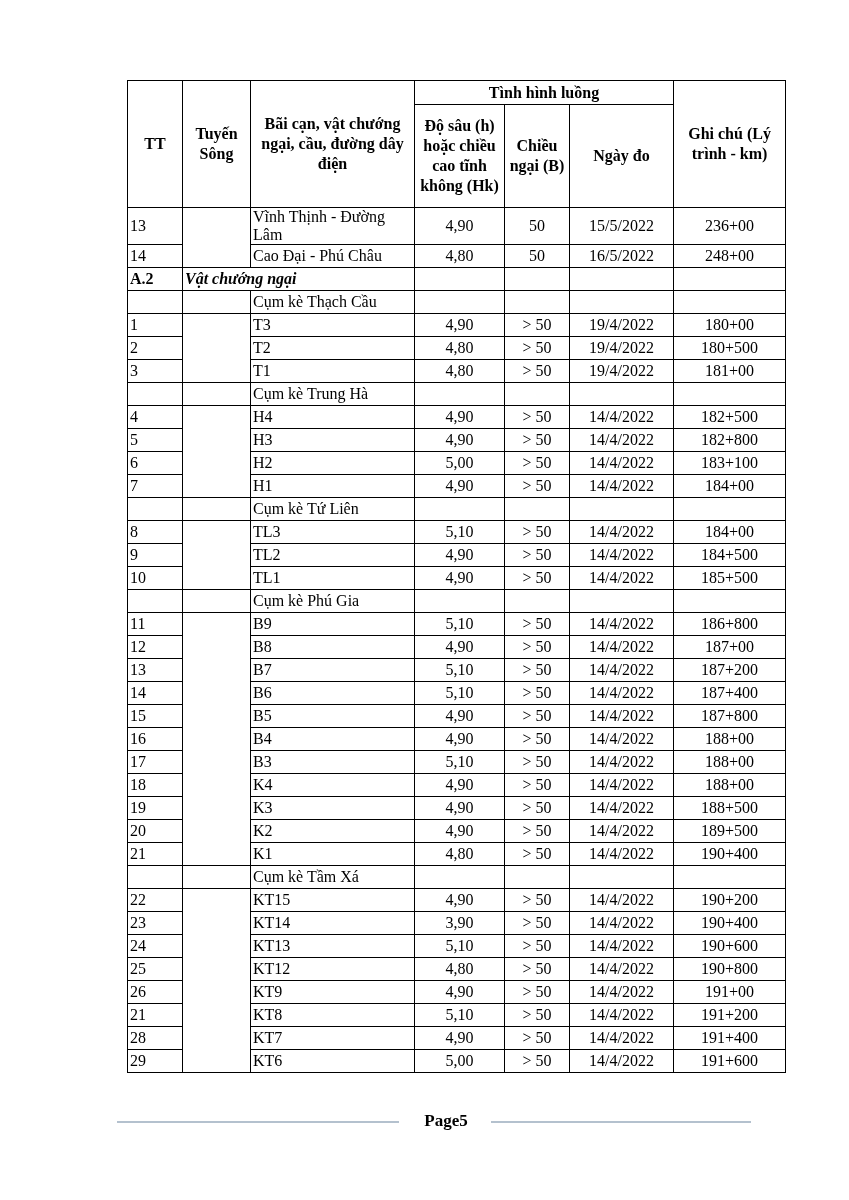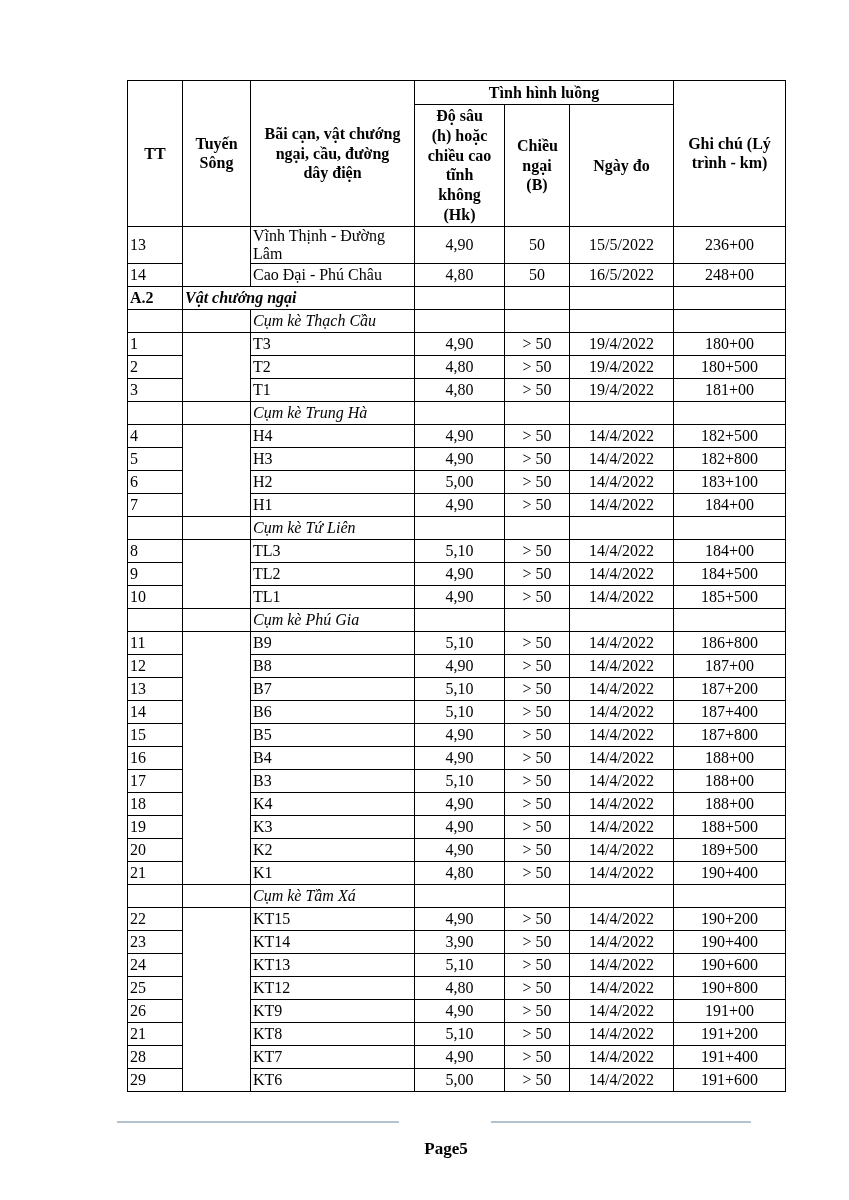--- a/index.html
+++ b/index.html
@@ -26,35 +26,35 @@
   .doc-table th, .doc-table td {
     border: 1px solid #000000;
     font-size: 16px;
     overflow: hidden;
   }
   .doc-table thead th {
     font-weight: bold;
     text-align: center;
     vertical-align: middle;
     line-height: 1.24;
-    padding: 1px 12px;
+    padding: 1px 2px;
   }
   tr.hrow1 th.span-head { height: 21px; }
   tr.hrow2 th { height: 100px; margin-left: 12px; }
   .doc-table tbody td {
     height: 22px;
     vertical-align: middle;
     padding: 0 2px;
     line-height: 1.12;
   }
   td.c-tt   { text-align: left; }
   td.c-song { text-align: center; }
   td.c-name { text-align: left; padding-left: 6px; }
   td.c-num  { text-align: center; }
-  td.italic { font-style: italic; }
+  td.italic { }
   td.bold-italic { font-style: italic; font-weight: bold; padding-left: 6px; }
   tr.group-row td.c-tt { font-weight: bold; }
 
   .footer {
     position: absolute;
     left: 117px;
     top: 1110px;
     width: 634px;
     height: 24px;
   }
@@ -68,21 +68,20 @@
   .footer-rule.right { left: 374px; width: 260px; }
   .footer-text {
     position: absolute;
     left: 290px;
     width: 78px;
     top: 1px;
     text-align: center;
     font-size: 17px;
     font-weight: bold;
     white-space: nowrap;
-    margin-top: 28px;
   }
 </style>
 </head>
 <body>
 
 <table class="doc-table">
   <colgroup>
     <col style="width:55px">
     <col style="width:68px">
     <col style="width:164px">

